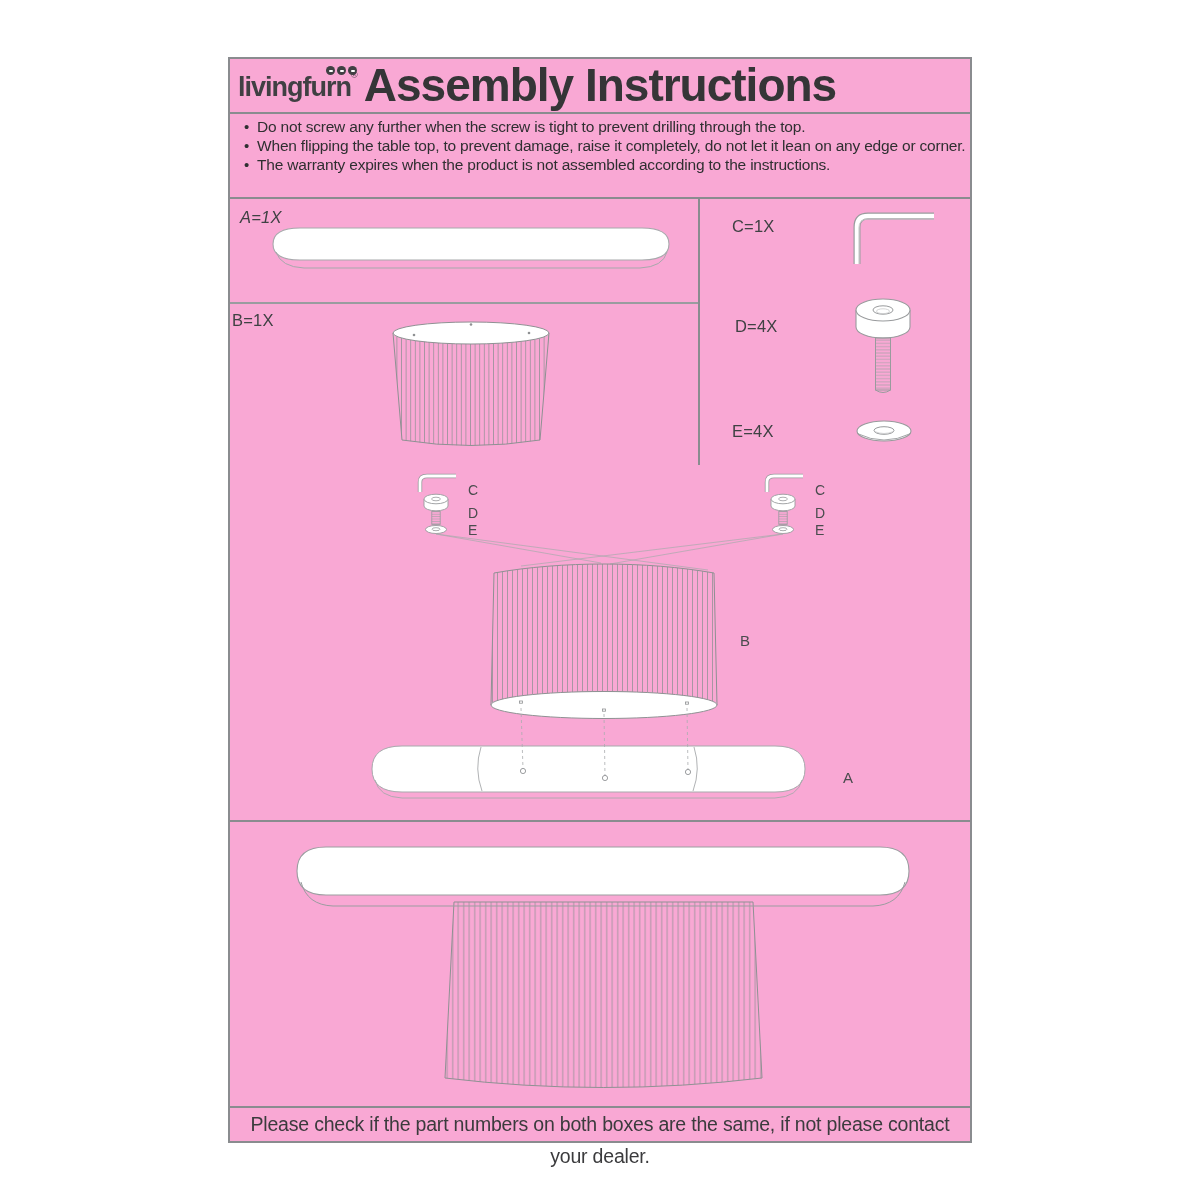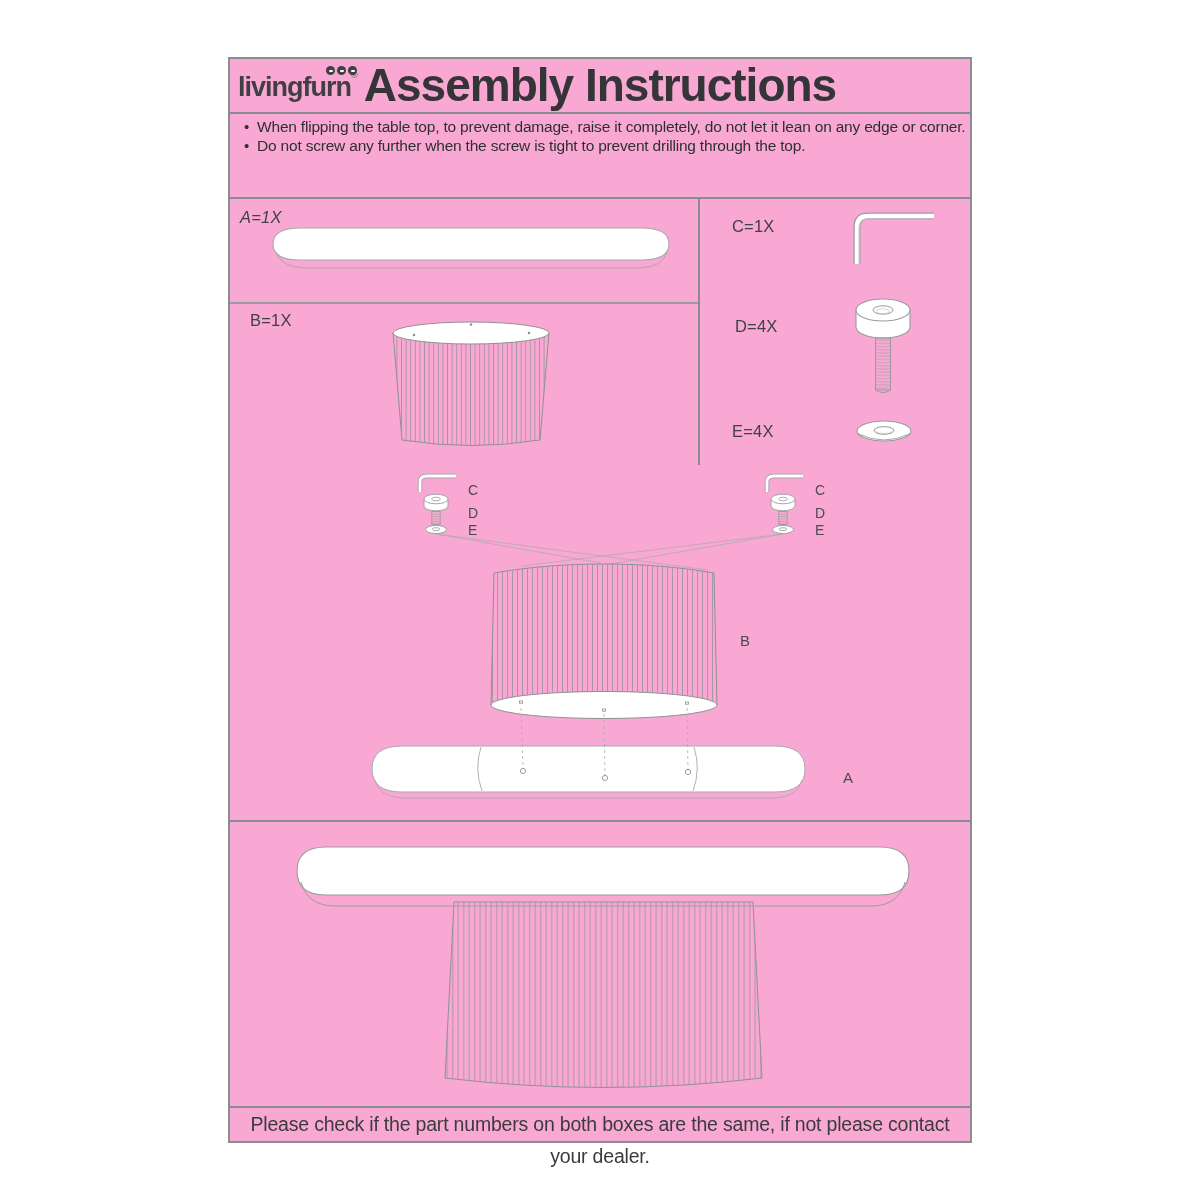--- a/index.html
+++ b/index.html
@@ -46,36 +46,37 @@
           <i></i>
           <i></i>
         </div>
       <span class="logo-text">livingfurn</span><span class="logo-reg">®</span>
     </div>
     <div class="title">Assembly Instructions</div>
   </div>
 
   <div class="warn">
     <ul>
+      <li>Do not screw any further when the screw is tight to prevent drilling through the top.</li>
       <li>When flipping the table top, to prevent damage, raise it completely, do not let it lean on any edge or corner.</li>
-      <li>Do not screw any further when the screw is tight to prevent drilling through the top.</li>
+      <li>The warranty expires when the product is not assembled according to the instructions.</li>
     </ul>
   </div>
 
   <div class="parts">
     <div class="parts-left">
       <div class="row-a">
         <span class="lbl" style="left:10px;top:9px;">A=1X</span>
         <svg style="left:40px;top:26px;" width="402" height="48" viewBox="0 0 402 48">
           <path d="M 30,3 H 372 Q 399,3 399,19 Q 399,35 372,35 H 30 Q 3,35 3,19 Q 3,3 30,3 Z" fill="#fff" stroke="#a7a9ac" stroke-width="1.1"></path>
           <path d="M 6,27 Q 11,42 34,43 H 370 Q 393,42 397,27" fill="none" stroke="#a7a9ac" stroke-width="1"></path>
         </svg>
       </div>
       <div class="row-b">
-        <span class="lbl" style="left:20px;top:7px;text-align:center;">B=1X</span>
+        <span class="lbl" style="left:2px;top:7px;text-align:center;">B=1X</span>
         <svg style="left:160px;top:12px;" width="164" height="142" viewBox="0 0 164 142">
           <defs>
             <pattern id="fluteB" width="4.6" height="10" patternUnits="userSpaceOnUse">
               <path d="M 2.3,0 V 10" stroke="#8f9193" stroke-width="0.75"></path>
             </pattern>
           </defs>
           <path d="M 3,17 Q 82,31 159,17 L 150,124 Q 81,135 12,124 Z" fill="url(#fluteB)" stroke="#8f9193" stroke-width="1"></path>
           <ellipse cx="81" cy="17" rx="78" ry="11" fill="#fff" stroke="#8f9193" stroke-width="1"></ellipse>
           <circle cx="24" cy="19" r="1.3" fill="#8f9193"></circle>
           <circle cx="81" cy="8.5" r="1.3" fill="#8f9193"></circle>

